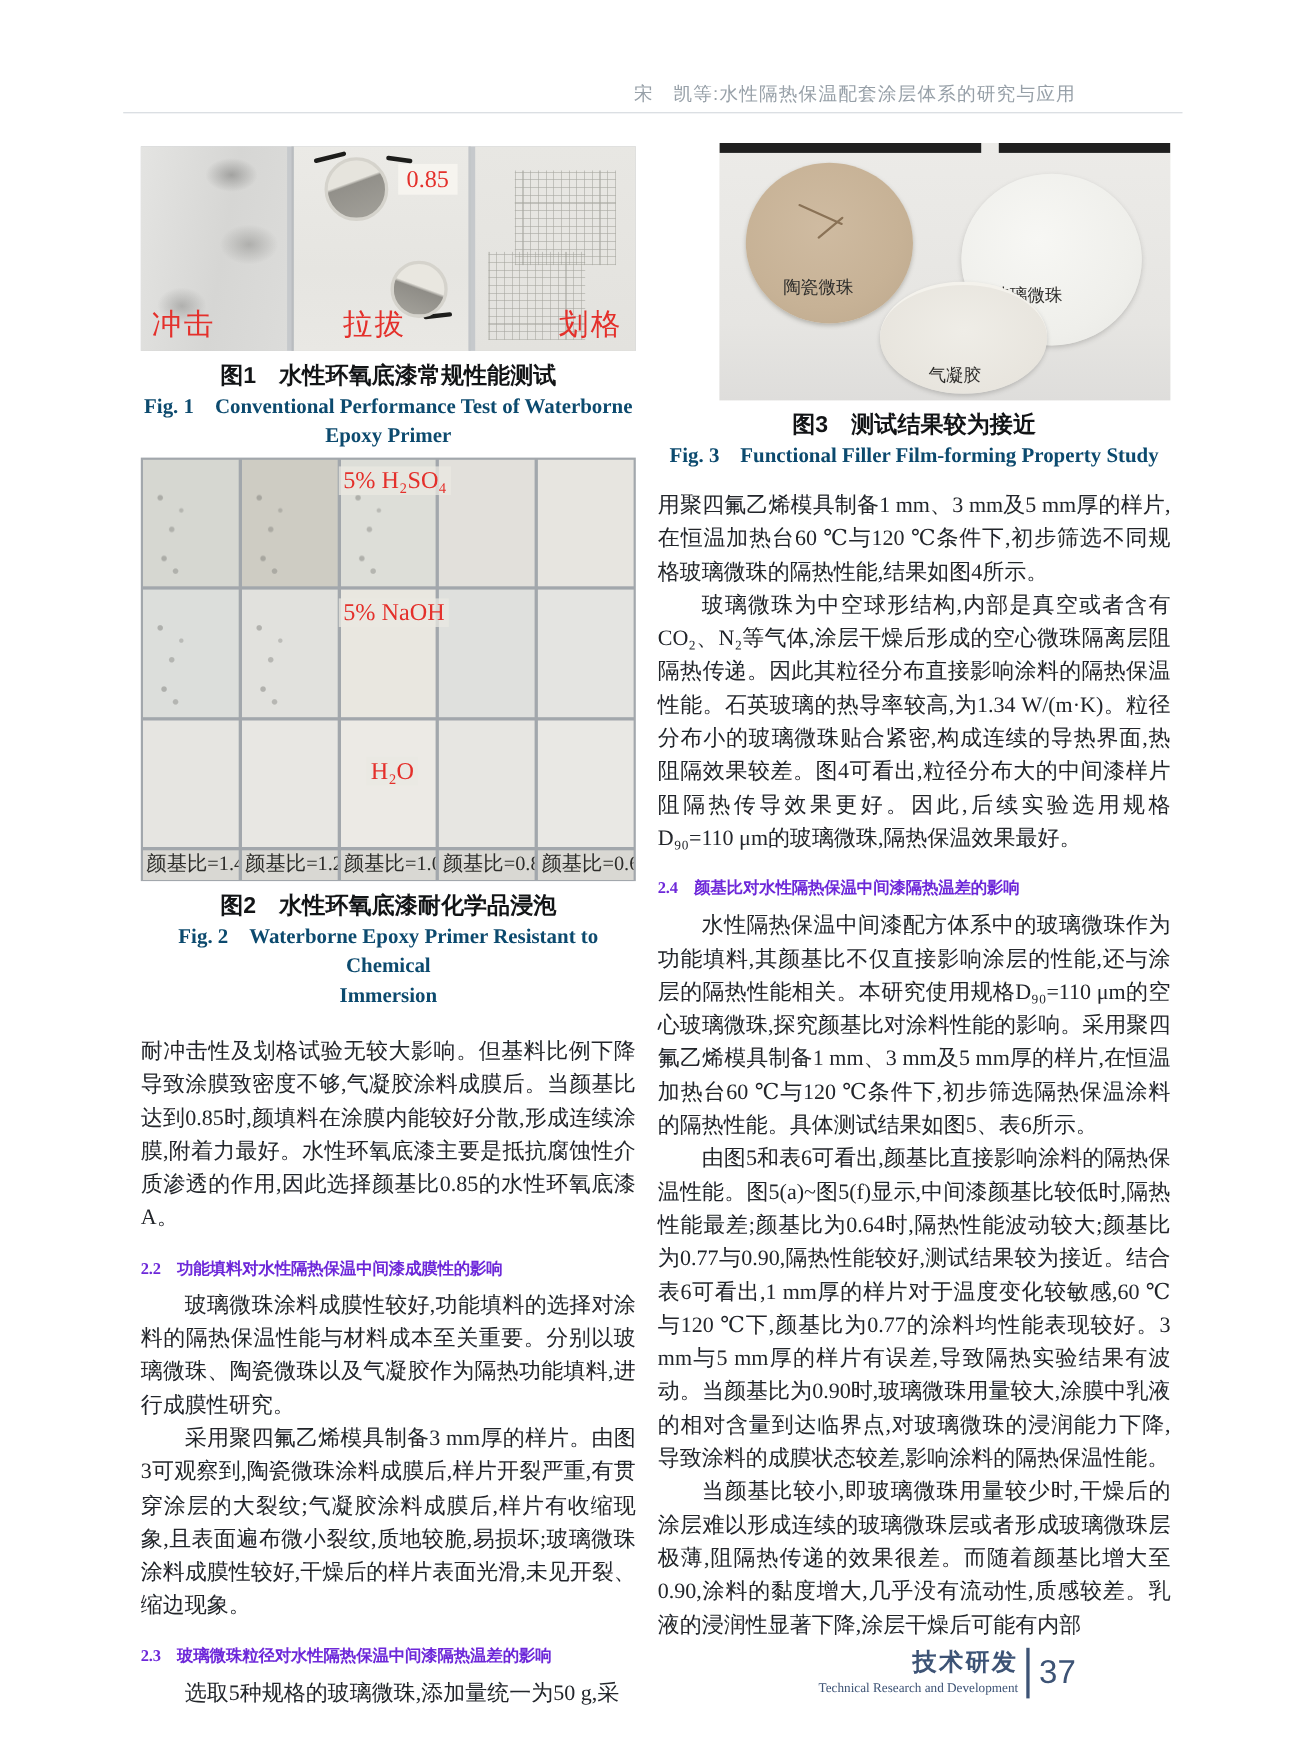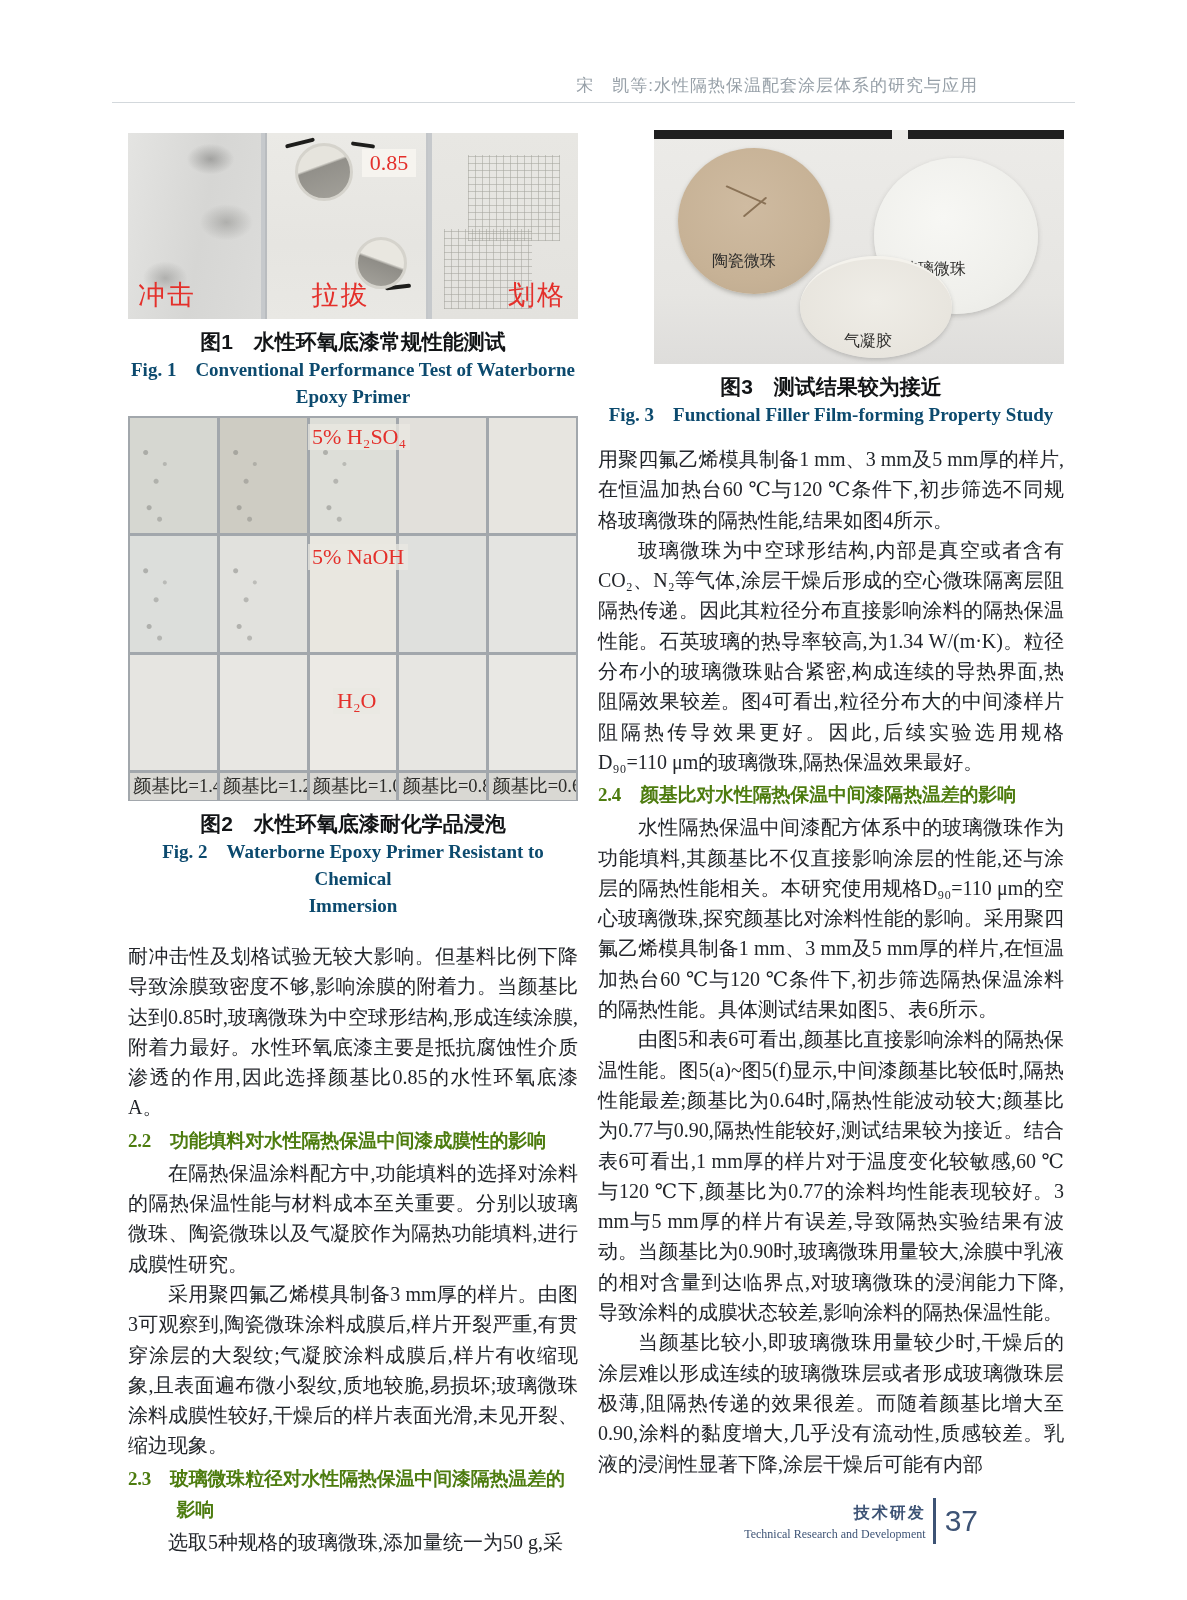--- a/index.html
+++ b/index.html
@@ -23,23 +23,23 @@
   
   .col { position: absolute; }
   .col-left  { left: 128px; top: 133px; width: 450px; }
   .col-right { left: 598px; top: 130px; width: 466px; }
   p.body {
     font-size: 20px; line-height: 30.3px; text-align: justify;
     text-indent: 2em; color: #22252a;
   }
   p.noindent { text-indent: 0; }
   h3.sec {
-    font-size: 19px; line-height: 31px; font-weight: bold;
-    color: #4d7c0f; letter-spacing: -0.2px; white-space: pre-wrap;
-    margin: 2px 0 2px 0;
+    font-size: 15px; line-height: 31px; font-weight: bold;
+    color: #6d28d9; letter-spacing: -0.2px; white-space: pre-wrap;
+    margin: 16px 0 2px 0;
   }
   h3.hang { padding-left: 2.55em; text-indent: -2.55em; }
   
   .caption { text-align: center; margin: 8px 0 6px 0; }
   .cap-zh {
     font-size: 21px; font-weight: bold; color: #121416; line-height: 29px;
     white-space: pre-wrap;
     font-family: "Liberation Sans", "DejaVu Sans", sans-serif;
   }
   .cap-en {
@@ -172,22 +172,22 @@
   .dl-ceramic { left: 34px; bottom: 22px; }
   .dl-glass   { left: 28px; bottom: 34px; }
   .dl-aerogel { left: 44px; bottom: 6px; }
   
   .footer {
     position: absolute; top: 1498px; right: 124px;
     display: flex; align-items: center; color: #3d5375;
   }
   .f-left { text-align: right; }
   .f-zh {
-    font-size: 16px; font-weight: bold; line-height: 26px; letter-spacing: 2px;
-    font-family: Liberation Serif, serif;
+    font-size: 22px; font-weight: bold; line-height: 26px; letter-spacing: 2px;
+    font-family: Liberation Mono, monospace;
   }
   .f-en { font-size: 12px; line-height: 17px; font-family: "Liberation Serif", serif; }
   .f-bar { width: 3px; height: 46px; background: #3d5375; margin: 0 9px 0 7px; }
   .f-num { font-size: 30px; font-family: Liberation Sans, sans-serif; }
 </style>
 </head>
 <body>
 
 <div class="page">
 
@@ -249,23 +249,23 @@
         <span>颜基比=0.85</span>
         <span>颜基比=0.6</span>
       </div>
     </div>
     <div class="caption">
       <div class="cap-zh">图2　水性环氧底漆耐化学品浸泡</div>
       <div class="cap-en">Fig. 2　Waterborne Epoxy Primer Resistant to Chemical</div>
       <div class="cap-en">Immersion</div>
     </div>
 
-    <p class="body noindent" style="margin-top:22px">耐冲击性及划格试验无较大影响。但基料比例下降导致涂膜致密度不够,影响涂膜的附着力。当颜基比达到0.85时,玻璃微珠为中空球形结构,形成连续涂膜,附着力最好。水性环氧底漆主要是抵抗腐蚀性介质渗透的作用,因此选择颜基比0.85的水性环氧底漆A。</p>
+    <p class="body noindent" style="margin-top:22px">耐冲击性及划格试验无较大影响。但基料比例下降导致涂膜致密度不够,气凝胶涂料成膜后。当颜基比达到0.85时,颜填料在涂膜内能较好分散,形成连续涂膜,附着力最好。水性环氧底漆主要是抵抗腐蚀性介质渗透的作用,因此选择颜基比0.85的水性环氧底漆A。</p>
     <h3 class="sec">2.2　功能填料对水性隔热保温中间漆成膜性的影响</h3>
-    <p class="body">在隔热保温涂料配方中,功能填料的选择对涂料的隔热保温性能与材料成本至关重要。分别以玻璃微珠、陶瓷微珠以及气凝胶作为隔热功能填料,进行成膜性研究。</p>
+    <p class="body">玻璃微珠涂料成膜性较好,功能填料的选择对涂料的隔热保温性能与材料成本至关重要。分别以玻璃微珠、陶瓷微珠以及气凝胶作为隔热功能填料,进行成膜性研究。</p>
     <p class="body">采用聚四氟乙烯模具制备3 mm厚的样片。由图3可观察到,陶瓷微珠涂料成膜后,样片开裂严重,有贯穿涂层的大裂纹;气凝胶涂料成膜后,样片有收缩现象,且表面遍布微小裂纹,质地较脆,易损坏;玻璃微珠涂料成膜性较好,干燥后的样片表面光滑,未见开裂、缩边现象。</p>
     <h3 class="sec hang">2.3　玻璃微珠粒径对水性隔热保温中间漆隔热温差的影响</h3>
     <p class="body">选取5种规格的玻璃微珠,添加量统一为50 g,采</p>
   </div>
 
   <div class="col col-right">
 
     <div class="fig3">
       <div class="f3-bar bar-a"></div>
       <div class="f3-bar bar-b"></div>

